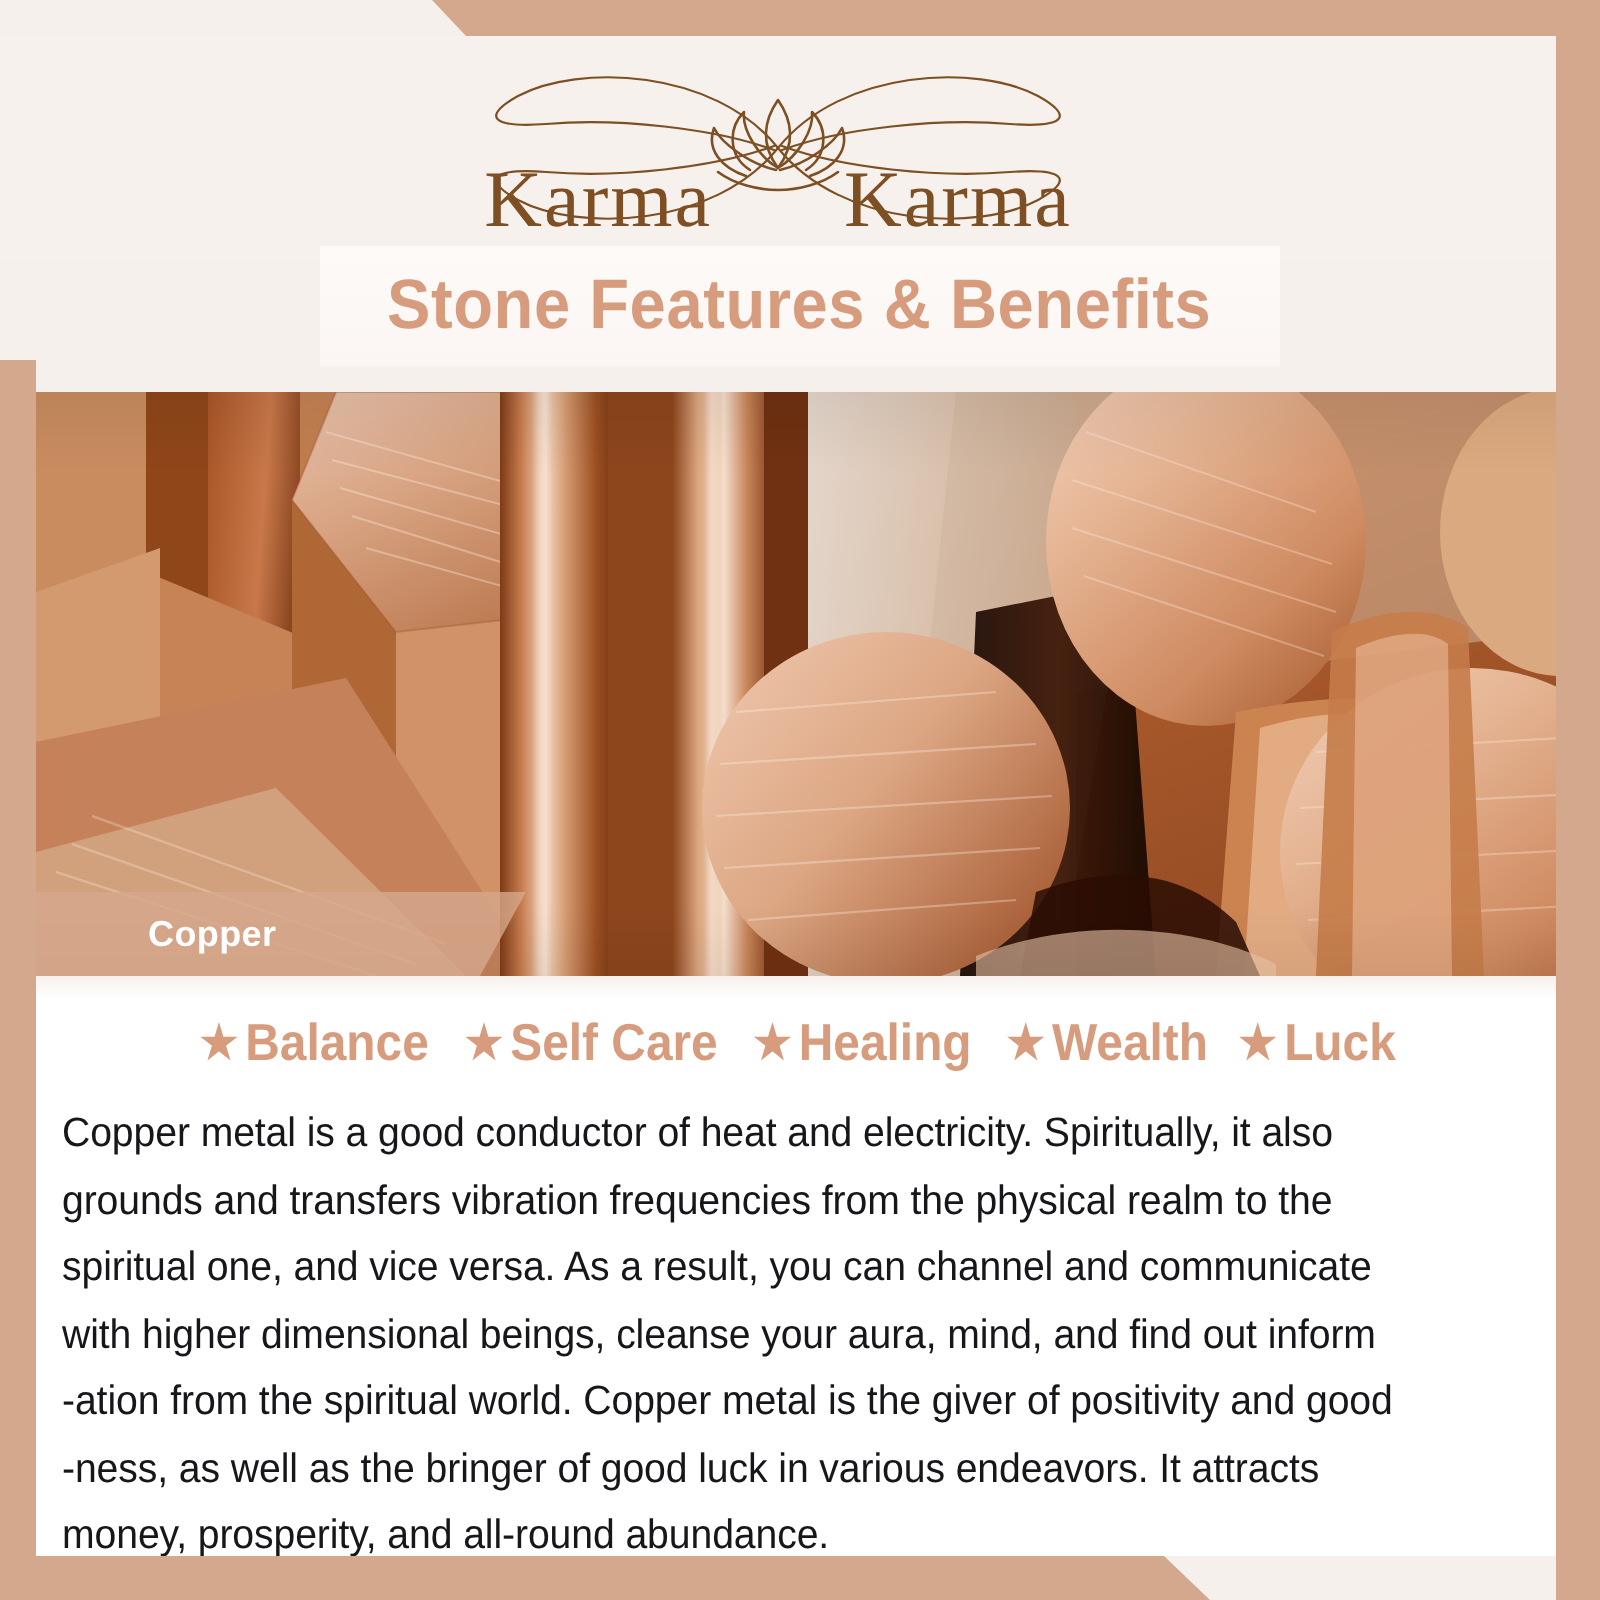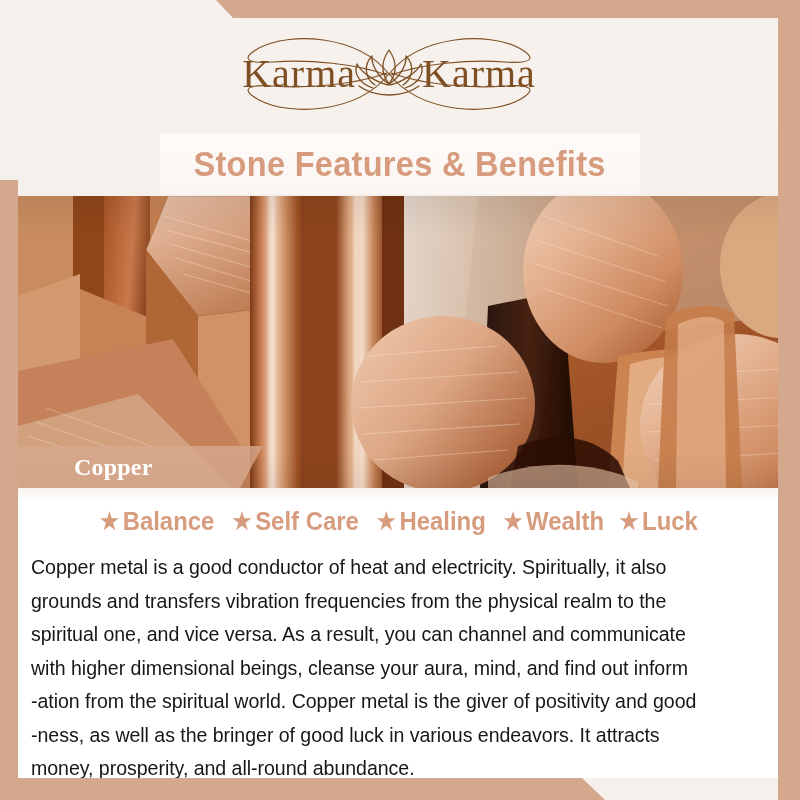--- a/index.html
+++ b/index.html
@@ -78,21 +78,21 @@
     display: flex;
     align-items: center;
     justify-content: center;
   }
 
   .logo-wrap {
     position: relative;
     width: 400px;
     height: 92px;
     display: flex;
-    align-items: center;
+    align-items: flex-end;
     justify-content: center;
   }
   .logo-svg {
     position: absolute;
     top: 0;
     left: 0;
     width: 400px;
     height: 92px;
   }
   .logo-text {
@@ -107,21 +107,21 @@
     font-size: 40px;
     letter-spacing: 1px;
     color: #7d4f22;
     white-space: nowrap;
   }
   .logo-word { line-height: 1; }
 
   
   .title-banner {
     position: absolute;
-    top: 134px;
+    top: 123px;
     left: 160px;
     width: 480px;
     height: 60px;
     background: linear-gradient(180deg, #fdfaf8 0%, #fbf6f3 100%);
     display: flex;
     align-items: center;
     justify-content: center;
     z-index: 5;
   }
   .title-text {
@@ -161,23 +161,23 @@
     height: 42px;
     background: rgba(214, 168, 140, 0.80);
     clip-path: polygon(0 0, 245px 0, 222px 42px, 0 42px);
     display: flex;
     align-items: center;
     z-index: 3;
   }
   .stone-label-text {
     margin-left: 56px;
     color: #ffffff;
-    font-family: Liberation Serif, serif;
+    font-family: Liberation Sans, sans-serif;
     font-weight: bold;
-    font-size: 24px;
+    font-size: 18px;
     letter-spacing: 0.2px;
   }
 
   
   .content {
     position: absolute;
     top: 488px;
     left: 18px;
     width: 760px;
     height: 290px;

